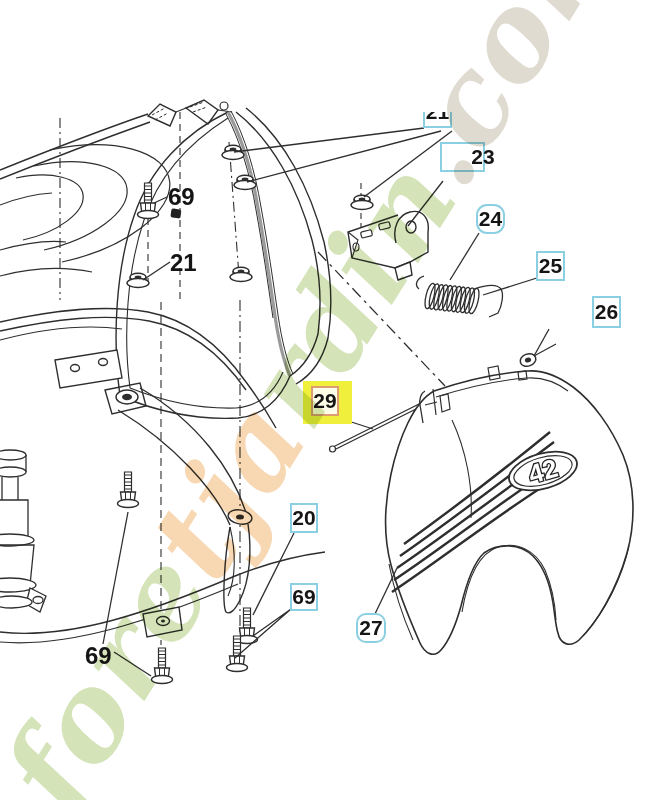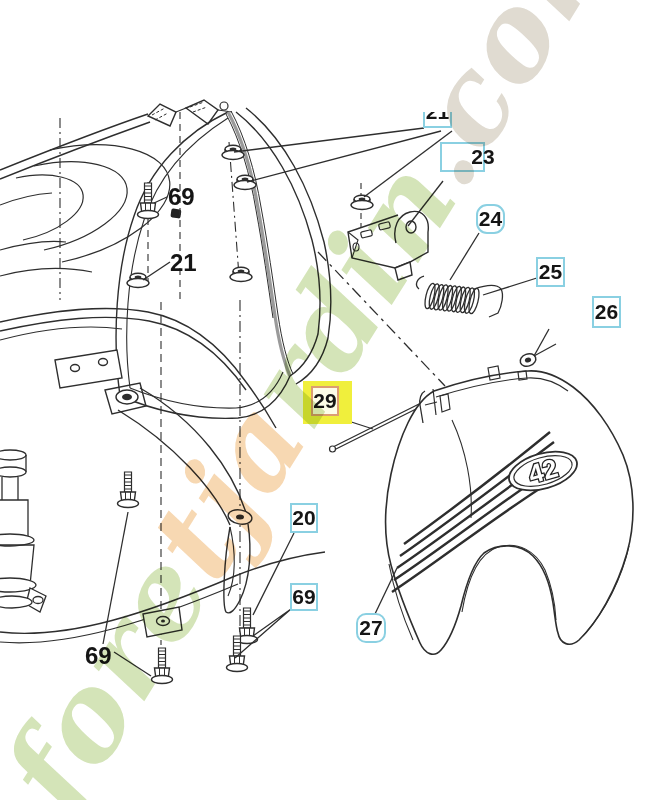--- a/index.html
+++ b/index.html
@@ -227,21 +227,21 @@
 
   <div class="clipwrap" style="left:423px;top:112px;width:29px;height:18px;">
     <div class="plabel-box" style="left:0;top:-16px;width:29px;height:32px;">21</div>
   </div>
 
   <div class="plabel-plain" style="left:168px;top:183px;">69</div>
   <div class="plabel-plain" style="left:170px;top:249px;">21</div>
 
   <div class="plabel-box" style="left:440px;top:142px;width:29px;height:30px;padding-left:41px;">23</div>
   <div class="plabel-box" style="left:476px;top:204px;width:29px;height:30px;border-radius:11px;">24</div>
-  <div class="plabel-box" style="left:536px;top:257px;width:29px;height:30px;">25</div>
+  <div class="plabel-box" style="left:536px;top:251px;width:29px;height:30px;">25</div>
   <div class="plabel-box" style="left:544px;top:296px;width:29px;height:32px;margin-left:48px;">26</div>
 
   <div class="hl-outer" style="left:303px;top:381px;width:49px;height:43px;">
     <div class="hl-inner" style="left:8px;top:5px;width:28px;height:30px;">29</div>
   </div>
 
   <div class="plabel-box" style="left:290px;top:503px;width:28px;height:30px;">20</div>
   <div class="plabel-box" style="left:290px;top:583px;width:28px;height:28px;">69</div>
   <div class="plabel-box" style="left:356px;top:613px;width:30px;height:30px;border-radius:10px;">27</div>
 

